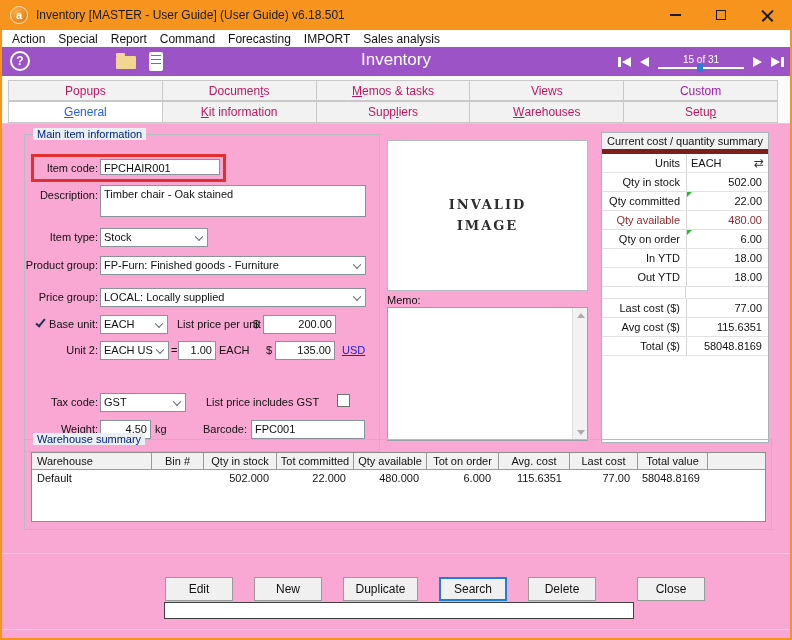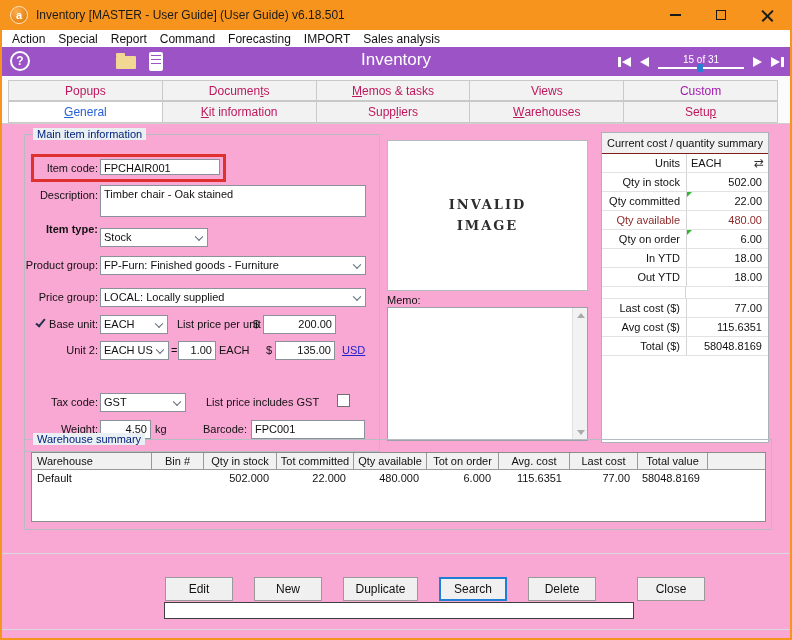--- a/index.html
+++ b/index.html
@@ -65,21 +65,21 @@
   
   .imgbox{position:absolute;left:385px;top:16px;width:201px;height:151px;background:#fff;border:1px solid #B5BBC1;display:flex;flex-direction:column;align-items:center;justify-content:center;}
   .imgbox div{font-family:"DejaVu Serif",serif;font-weight:bold;font-size:13px;letter-spacing:2px;color:#2E2E2E;line-height:1.6;}
   .memo-label{position:absolute;left:385px;top:170px;font-size:11px;color:#111;}
   .memobox{position:absolute;left:385px;top:183px;width:201px;height:134px;background:#fff;border:1px solid #9AA1A9;}
   .vscroll{position:absolute;right:0;top:0;bottom:0;width:15px;background:#F2F2F2;border-left:1px solid #E0E0E0;}
   .s-up{position:absolute;top:5px;left:4px;width:0;height:0;border-left:4px solid transparent;border-right:4px solid transparent;border-bottom:5px solid #ABABAB;}
   .s-dn{position:absolute;bottom:5px;left:4px;width:0;height:0;border-left:4px solid transparent;border-right:4px solid transparent;border-top:5px solid #ABABAB;}
   
   .summary{position:absolute;left:599px;top:8px;width:168px;height:311px;background:#fff;border:1px solid #AAB2B8;font-size:11px;}
-  .sum-header{height:21px;background:#F1F1F1;border-bottom:1px solid #7f1d1d;display:flex;align-items:center;justify-content:center;color:#111;}
+  .sum-header{height:21px;background:#F1F1F1;border-bottom:5px solid #7f1d1d;display:flex;align-items:center;justify-content:center;color:#111;}
   .sum-row{display:flex;height:19px;border-bottom:1px solid #E2E2E2;align-items:center;}
   .sum-label{width:84px;text-align:right;padding-right:6px;color:#111;}
   .sum-value{flex:1;text-align:right;padding-right:6px;border-left:1px solid #D5D5D5;height:100%;display:flex;align-items:center;justify-content:flex-end;position:relative;color:#111;}
   .sum-row.red .sum-label,.sum-row.red .sum-value{color:#8F2B2B;}
   .sum-gap{height:12px;border-bottom:1px solid #E2E2E2;display:flex;}
   .sum-gap div{width:84px;border-right:1px solid #D5D5D5;height:100%;}
   .units-value{justify-content:flex-start !important;padding-left:4px;}
   .refresh{position:absolute;right:4px;top:2px;color:#333;font-size:12px;}
   .corner-mark{position:absolute;left:0;top:0;width:0;height:0;border-top:5px solid #2EB82E;border-right:5px solid transparent;}
   
@@ -180,21 +180,21 @@
     <div class="groupbox" style="left:22px;top:10px;width:356px;height:318px;">
       <span class="group-legend">Main item information</span>
 
       <div class="flabel" style="top:27px;">Item code:</div>
       <div class="tbox" style="left:75px;top:24px;width:120px;height:16px;">FPCHAIR001</div>
       <div class="red-rect"></div>
 
       <div class="flabel" style="top:54px;">Description:</div>
       <div class="tbox" style="left:75px;top:50px;width:266px;height:32px;">Timber chair - Oak stained</div>
 
-      <div class="flabel" style="top:88px;font-weight:bold;">Item type:</div>
+      <div class="flabel" style="top:96px;">Item type:</div>
       <div class="dropdown" style="left:75px;top:93px;width:108px;height:19px;"><span>Stock</span><span class="chev"></span></div>
 
       <div class="flabel" style="top:124px;">Product group:</div>
       <div class="dropdown" style="left:75px;top:121px;width:266px;height:19px;"><span>FP-Furn: Finished goods - Furniture</span><span class="chev"></span></div>
 
       <div class="flabel" style="top:156px;">Price group:</div>
       <div class="dropdown" style="left:75px;top:153px;width:266px;height:19px;"><span>LOCAL: Locally supplied</span><span class="chev"></span></div>
 
       <span class="checkmark" style="left:13px;top:182px;"></span>
       <div class="flabel" style="top:183px;">Base unit:</div>

